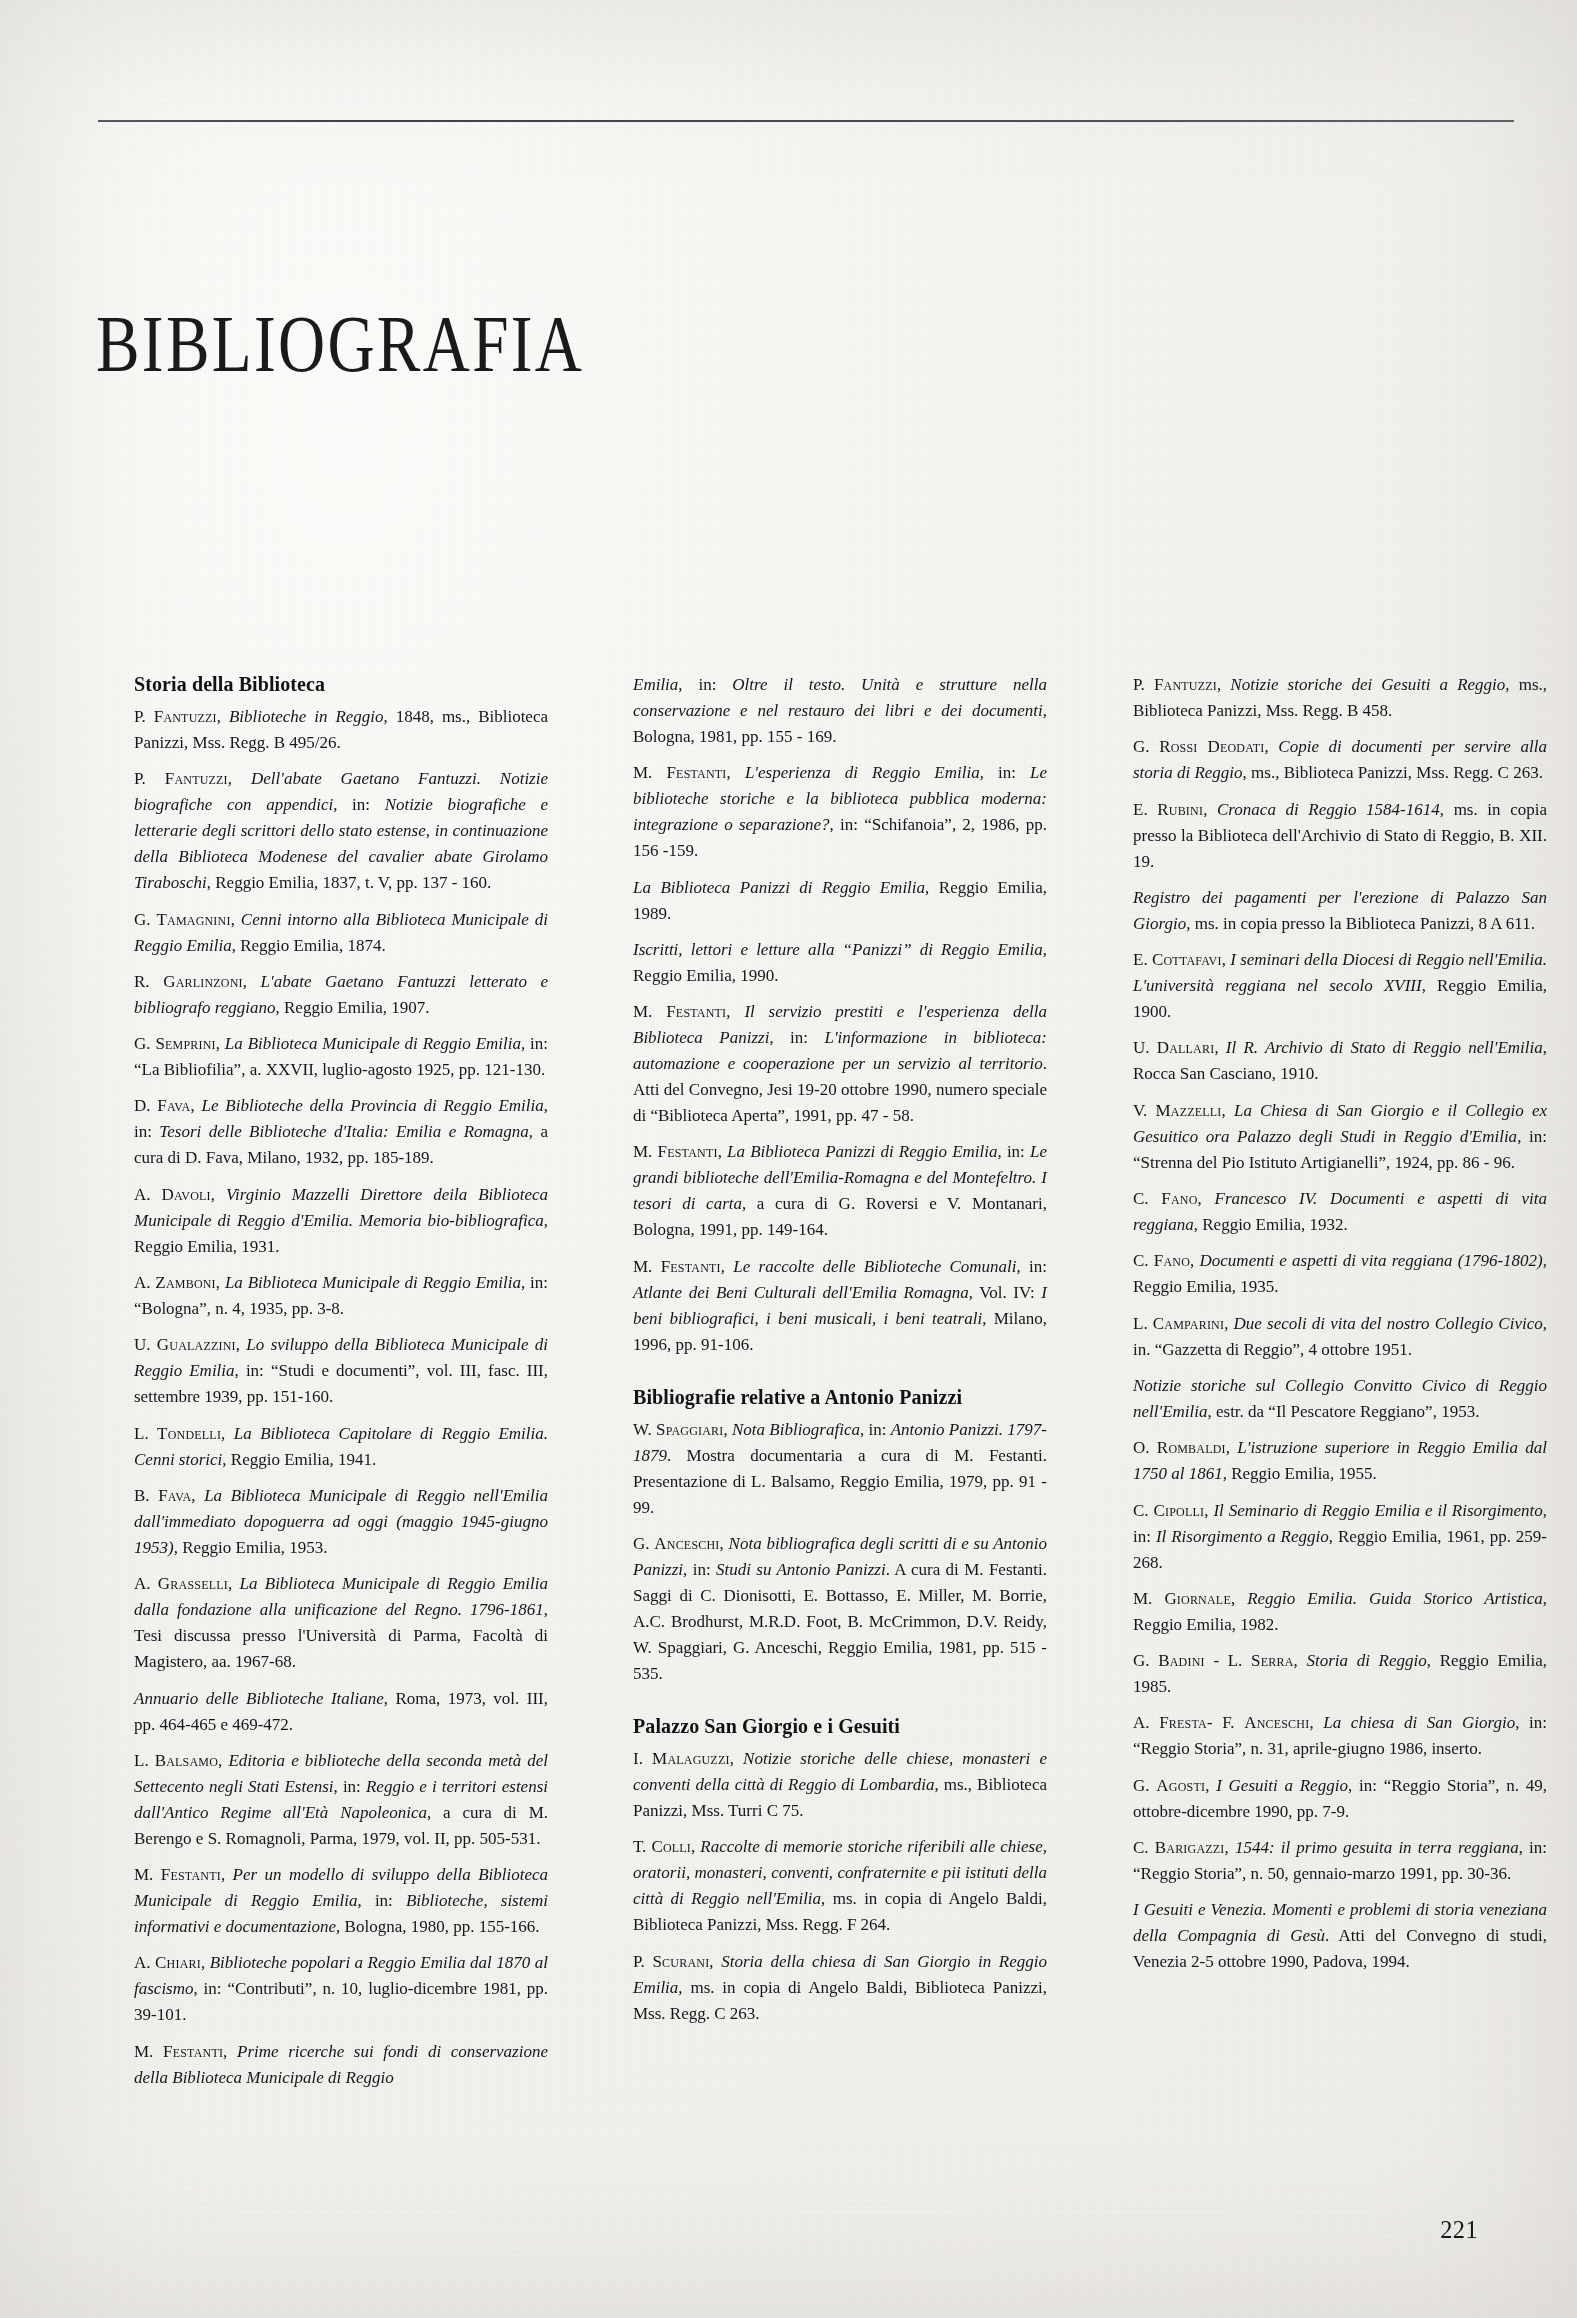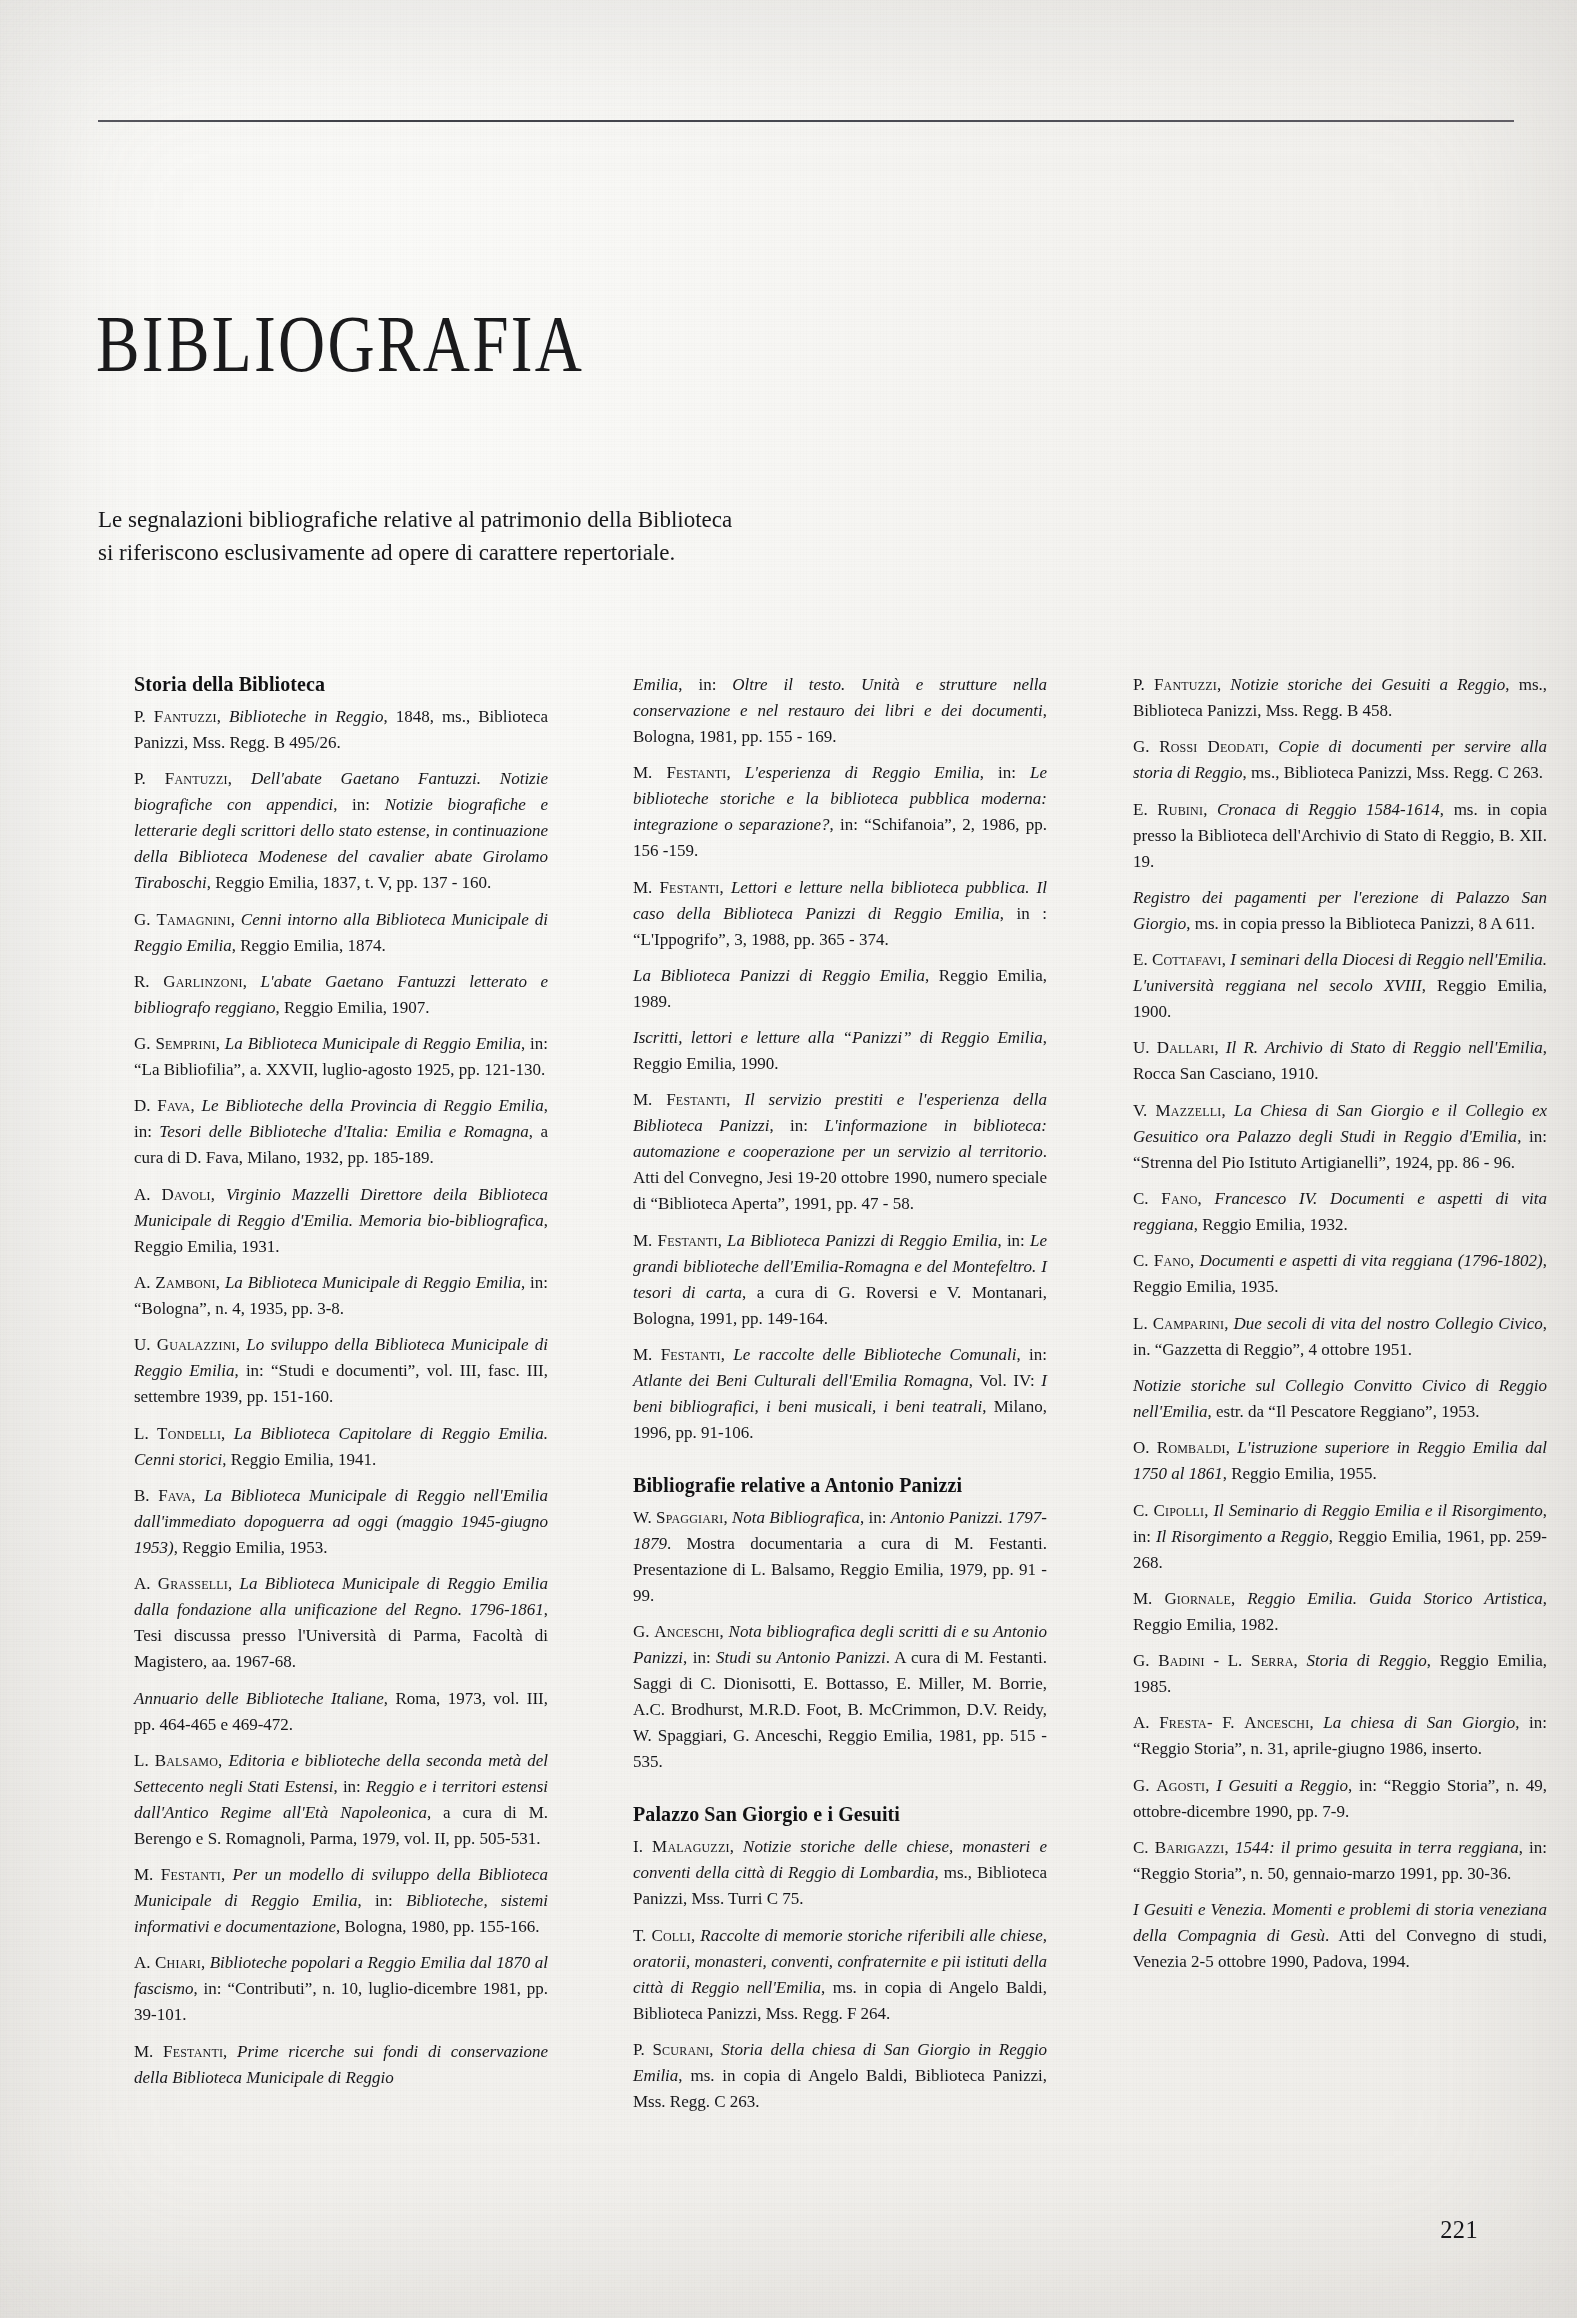--- a/index.html
+++ b/index.html
@@ -98,24 +98,20 @@
 <body>
 
 <div class="page">
   <div class="grain"></div>
   <div class="vignette"></div>
 
   <div class="rule"></div>
 
   <div class="title">BIBLIOGRAFIA</div>
 
-  <div class="intro">
-    <div>Le segnalazioni bibliografiche relative al patrimonio della Biblioteca</div>
-    <div>si riferiscono esclusivamente ad opere di carattere repertoriale.</div>
-  </div>
 
   <div class="cols">
     <div class="col c1">
         <div class="sec-head">Storia della Biblioteca</div>
         <p class="entry"><span>P. </span><span class="sc">Fantuzzi</span><span>, </span><span class="it">Biblioteche in Reggio</span><span>, 1848, ms., Biblioteca Panizzi, Mss. Regg. B 495/26.</span></p>
         <p class="entry"><span>P. </span><span class="sc">Fantuzzi</span><span>, </span><span class="it">Dell'abate Gaetano Fantuzzi. Notizie biografiche con appendici</span><span>, in: </span><span class="it">Notizie biografiche e letterarie degli scrittori dello stato estense, in continuazione della Biblioteca Modenese del cavalier abate Girolamo Tiraboschi</span><span>, Reggio Emilia, 1837, t. V, pp. 137 - 160.</span></p>
         <p class="entry"><span>G. </span><span class="sc">Tamagnini</span><span>, </span><span class="it">Cenni intorno alla Biblioteca Municipale di Reggio Emilia</span><span>, Reggio Emilia, 1874.</span></p>
         <p class="entry"><span>R. </span><span class="sc">Garlinzoni</span><span>, </span><span class="it">L'abate Gaetano Fantuzzi letterato e bibliografo reggiano</span><span>, Reggio Emilia, 1907.</span></p>
         <p class="entry"><span>G. </span><span class="sc">Semprini</span><span>, </span><span class="it">La Biblioteca Municipale di Reggio Emilia</span><span>, in: “La Bibliofilia”, a. XXVII, luglio-agosto 1925, pp. 121-130.</span></p>
         <p class="entry"><span>D. </span><span class="sc">Fava</span><span>, </span><span class="it">Le Biblioteche della Provincia di Reggio Emilia</span><span>, in: </span><span class="it">Tesori delle Biblioteche d'Italia: Emilia e Romagna</span><span>, a cura di D. Fava, Milano, 1932, pp. 185-189.</span></p>
@@ -127,21 +123,20 @@
         <p class="entry"><span>A. </span><span class="sc">Grasselli</span><span>, </span><span class="it">La Biblioteca Municipale di Reggio Emilia dalla fondazione alla unificazione del Regno. 1796-1861</span><span>, Tesi discussa presso l'Università di Parma, Facoltà di Magistero, aa. 1967-68.</span></p>
         <p class="entry"><span class="it">Annuario delle Biblioteche Italiane</span><span>, Roma, 1973, vol. III, pp. 464-465 e 469-472.</span></p>
         <p class="entry"><span>L. </span><span class="sc">Balsamo</span><span>, </span><span class="it">Editoria e biblioteche della seconda metà del Settecento negli Stati Estensi</span><span>, in: </span><span class="it">Reggio e i territori estensi dall'Antico Regime all'Età Napoleonica</span><span>, a cura di M. Berengo e S. Romagnoli, Parma, 1979, vol. II, pp. 505-531.</span></p>
         <p class="entry"><span>M. </span><span class="sc">Festanti</span><span>, </span><span class="it">Per un modello di sviluppo della Biblioteca Municipale di Reggio Emilia</span><span>, in: </span><span class="it">Biblioteche, sistemi informativi e documentazione</span><span>, Bologna, 1980, pp. 155-166.</span></p>
         <p class="entry"><span>A. </span><span class="sc">Chiari</span><span>, </span><span class="it">Biblioteche popolari a Reggio Emilia dal 1870 al fascismo</span><span>, in: “Contributi”, n. 10, luglio-dicembre 1981, pp. 39-101.</span></p>
         <p class="entry"><span>M. </span><span class="sc">Festanti</span><span>, </span><span class="it">Prime ricerche sui fondi di conservazione della Biblioteca Municipale di Reggio</span></p>
       </div>
     <div class="col c2">
         <p class="entry"><span class="it">Emilia</span><span>, in: </span><span class="it">Oltre il testo. Unità e strutture nella conservazione e nel restauro dei libri e dei documenti</span><span>, Bologna, 1981, pp. 155 - 169.</span></p>
         <p class="entry"><span>M. </span><span class="sc">Festanti</span><span>, </span><span class="it">L'esperienza di Reggio Emilia</span><span>, in: </span><span class="it">Le biblioteche storiche e la biblioteca pubblica moderna: integrazione o separazione?</span><span>, in: “Schifanoia”, 2, 1986, pp. 156 -159.</span></p>
-        <p class="entry"><span>M. </span><span class="sc">Festanti</span><span>, </span><span class="it">Lettori e letture nella biblioteca pubblica. Il caso della Biblioteca Panizzi di Reggio Emilia</span><span>, in : “L'Ippogrifo”, 3, 1988, pp. 365 - 374.</span></p>
         <p class="entry"><span class="it">La Biblioteca Panizzi di Reggio Emilia</span><span>, Reggio Emilia, 1989.</span></p>
         <p class="entry"><span class="it">Iscritti, lettori e letture alla “Panizzi” di Reggio Emilia</span><span>, Reggio Emilia, 1990.</span></p>
         <p class="entry"><span>M. </span><span class="sc">Festanti</span><span>, </span><span class="it">Il servizio prestiti e l'esperienza della Biblioteca Panizzi</span><span>, in: </span><span class="it">L'informazione in biblioteca: automazione e cooperazione per un servizio al territorio</span><span>. Atti del Convegno, Jesi 19-20 ottobre 1990, numero speciale di “Biblioteca Aperta”, 1991, pp. 47 - 58.</span></p>
         <p class="entry"><span>M. </span><span class="sc">Festanti</span><span>, </span><span class="it">La Biblioteca Panizzi di Reggio Emilia</span><span>, in: </span><span class="it">Le grandi biblioteche dell'Emilia-Romagna e del Montefeltro. I tesori di carta</span><span>, a cura di G. Roversi e V. Montanari, Bologna, 1991, pp. 149-164.</span></p>
         <p class="entry"><span>M. </span><span class="sc">Festanti</span><span>, </span><span class="it">Le raccolte delle Biblioteche Comunali</span><span>, in: </span><span class="it">Atlante dei Beni Culturali dell'Emilia Romagna</span><span>, Vol. IV: </span><span class="it">I beni bibliografici, i beni musicali, i beni teatrali</span><span>, Milano, 1996, pp. 91-106.</span></p>
         <div class="sec-head spaced">Bibliografie relative a Antonio Panizzi</div>
         <p class="entry"><span>W. </span><span class="sc">Spaggiari</span><span>, </span><span class="it">Nota Bibliografica</span><span>, in: </span><span class="it">Antonio Panizzi. 1797-1879</span><span>. Mostra documentaria a cura di M. Festanti. Presentazione di L. Balsamo, Reggio Emilia, 1979, pp. 91 - 99.</span></p>
         <p class="entry"><span>G. </span><span class="sc">Anceschi</span><span>, </span><span class="it">Nota bibliografica degli scritti di e su Antonio Panizzi</span><span>, in: </span><span class="it">Studi su Antonio Panizzi</span><span>. A cura di M. Festanti. Saggi di C. Dionisotti, E. Bottasso, E. Miller, M. Borrie, A.C. Brodhurst, M.R.D. Foot, B. McCrimmon, D.V. Reidy, W. Spaggiari, G. Anceschi, Reggio Emilia, 1981, pp. 515 - 535.</span></p>
         <div class="sec-head spaced">Palazzo San Giorgio e i Gesuiti</div>
         <p class="entry"><span>I. </span><span class="sc">Malaguzzi</span><span>, </span><span class="it">Notizie storiche delle chiese, monasteri e conventi della città di Reggio di Lombardia</span><span>, ms., Biblioteca Panizzi, Mss. Turri C 75.</span></p>

